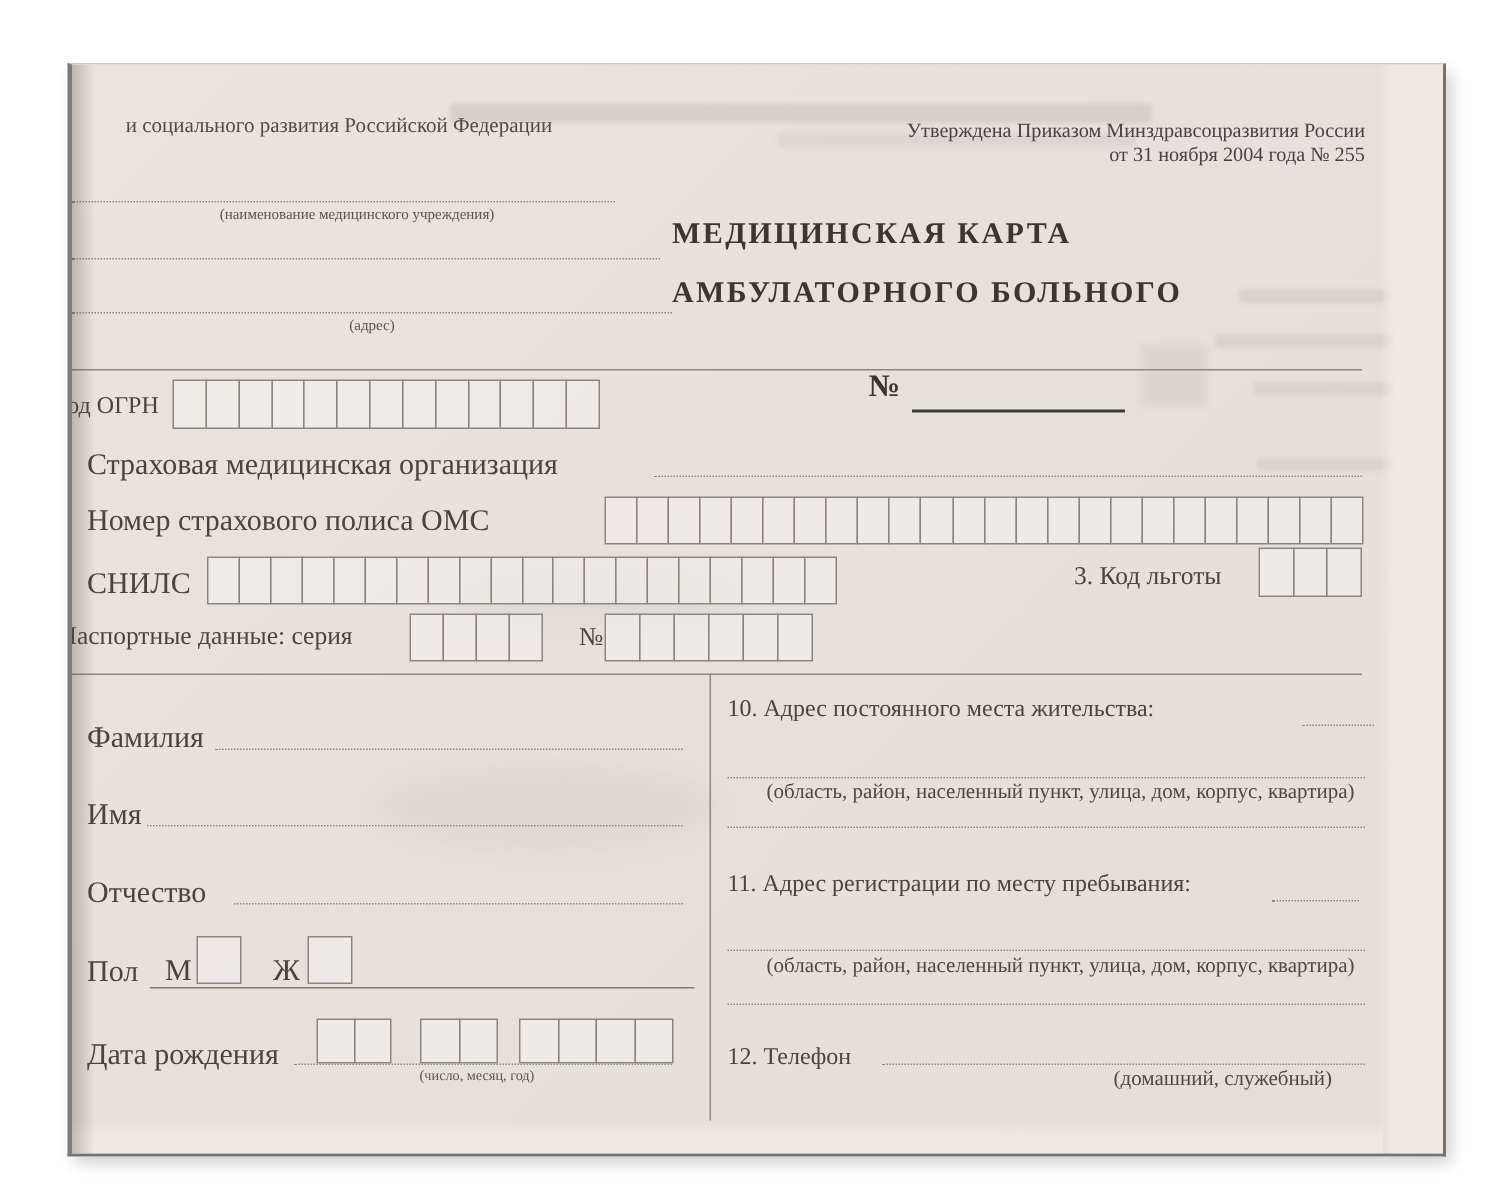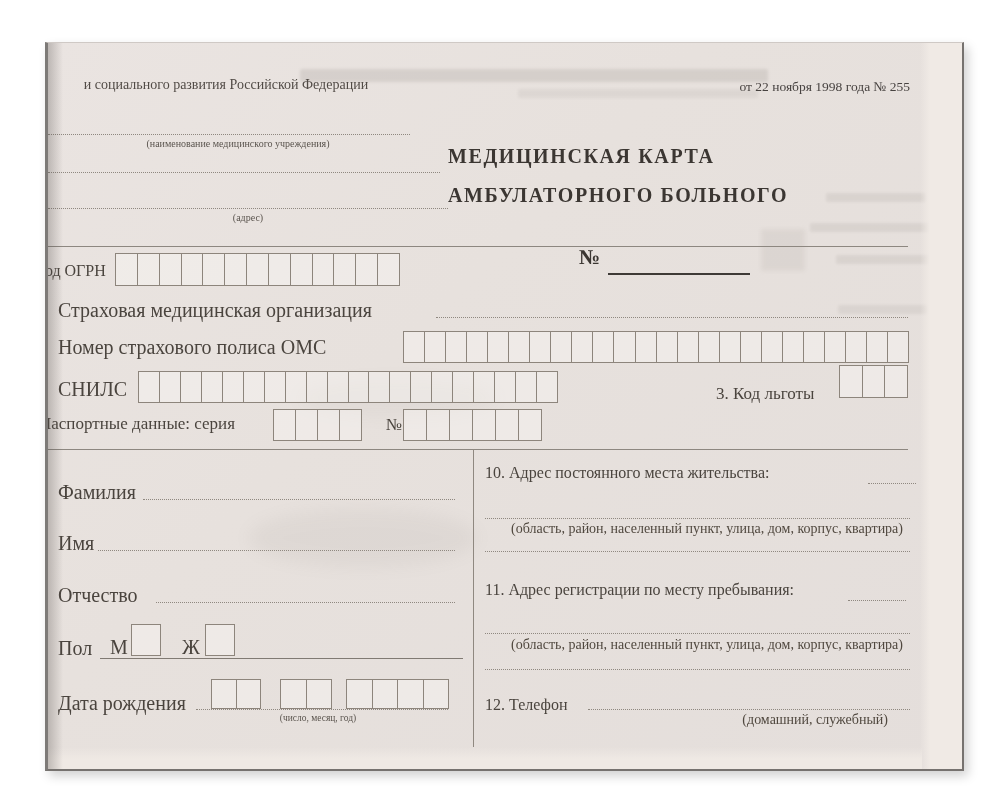--- a/index.html
+++ b/index.html
@@ -49,21 +49,22 @@
     <div class="ghost" style="left:788px;top:212px;width:108px;height:9px;opacity:0.1;"></div>
     <div class="ghost" style="left:790px;top:262px;width:90px;height:9px;opacity:0.09;"></div>
     <div class="ghost-blob" style="left:200px;top:465px;width:230px;height:60px;"></div>
     <div class="ghost-blob" style="left:250px;top:335px;width:200px;height:40px;opacity:0.05;"></div>
 
     <div class="ministry">
       <div>и социального развития Российской Федерации</div>
     </div>
 
     <div class="formref">
-      <div>от 22 ноября 1998 года № 255</div>
+      <div>Утверждена Приказом Минздравсоцразвития России</div>
+      <div>от 31 ноября 2004 года № 255</div>
     </div>
 
     <div class="uline" style="left:0;top:91px;width:362px;"></div>
     <div class="cap" style="left:25px;top:95px;width:330px;">(наименование медицинского учреждения)</div>
     <div class="uline" style="left:0;top:129px;width:392px;"></div>
     <div class="uline" style="left:0;top:165px;width:400px;"></div>
     <div class="cap" style="left:30px;top:169px;width:340px;">(адрес)</div>
 
     <div class="title-l" style="top:102px;">МЕДИЦИНСКАЯ КАРТА</div>
     <div class="title-l" style="top:141px;">АМБУЛАТОРНОГО  БОЛЬНОГО</div>
@@ -136,21 +137,21 @@
         <div class="cell"></div>
         <div class="cell"></div>
         <div class="cell"></div>
         <div class="cell"></div>
         <div class="cell"></div>
         <div class="cell"></div>
         <div class="cell"></div>
         <div class="cell"></div>
         <div class="cell"></div>
       </div>
-    <div class="lbl" style="left:668px;top:331px;font-size:17px;margin-top:10px;">3. Код льготы</div>
+    <div class="lbl" style="left:668px;top:331px;font-size:17px;">3. Код льготы</div>
     <div class="cells" style="left:791px;top:322px;width:68px;height:33px;">
         <div class="cell"></div>
         <div class="cell"></div>
         <div class="cell"></div>
       </div>
 
     <div class="lbl" style="left:-9px;top:371px;font-size:17px;">Паспортные данные: серия</div>
     <div class="cells" style="left:225px;top:366px;width:88px;height:32px;">
         <div class="cell"></div>
         <div class="cell"></div>

